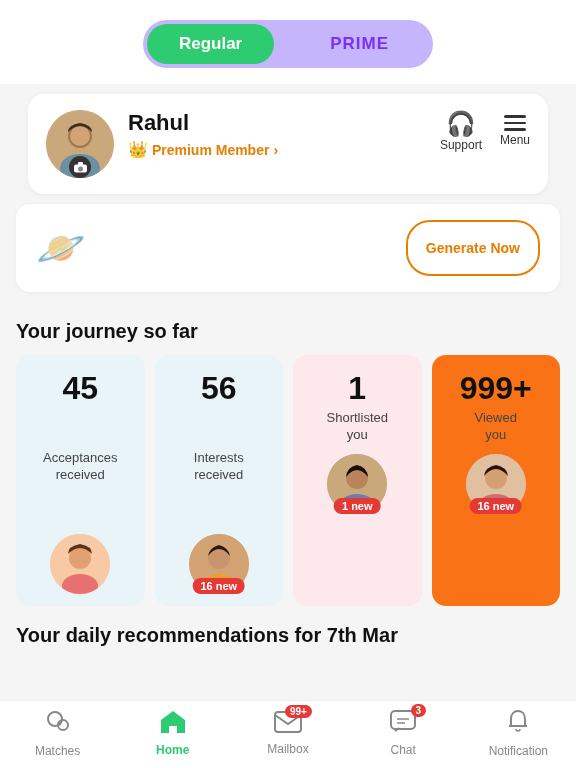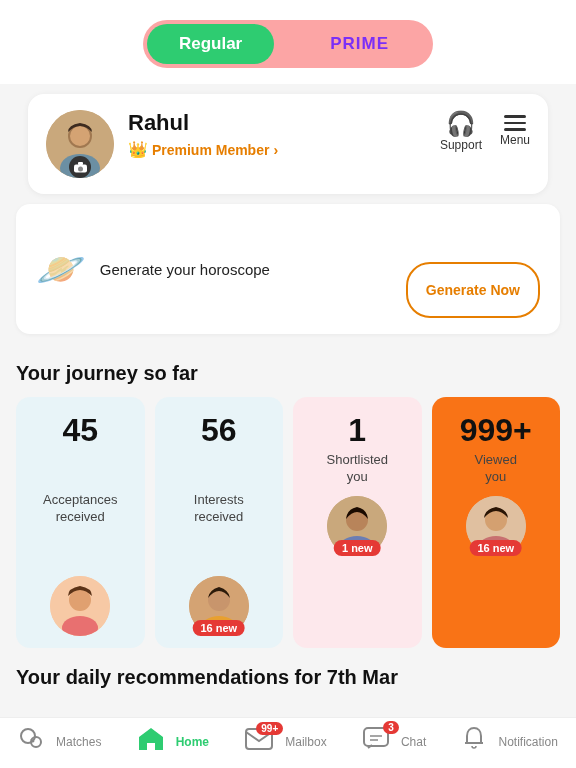--- a/index.html
+++ b/index.html
@@ -17,21 +17,21 @@
     .plan-toggle {
       display: flex;
       justify-content: center;
       align-items: center;
       padding: 20px 0 16px;
       background: #fff;
     }
     .plan-toggle-inner {
       display: flex;
       align-items: flex-end;
-      background: #fca5a5;
+      background: #c4b5fd;
       border-radius: 30px;
       padding: 4px;
       gap: 16px;
     }
     .plan-btn-regular {
       background: #2ecc71;
       color: #fff;
       border: none;
       border-radius: 26px;
       padding: 10px 32px;
@@ -143,21 +143,20 @@
     .generate-btn {
       background: #fff;
       border: 2px solid #e67e00;
       color: #e67e00;
       border-radius: 24px;
       padding: 18px 18px;
       font-size: 14px;
       font-weight: 600;
       cursor: pointer;
       white-space: nowrap;
-      margin-top: 42px;
     }
 
     
     .section-title {
       font-size: 20px;
       font-weight: 700;
       color: #111;
       padding: 18px 16px 12px;
     }
 
@@ -235,22 +234,23 @@
       background: #fff;
       border-top: 1px solid #eee;
       display: flex;
       justify-content: space-around;
       align-items: center;
       padding: 8px 0 10px;
       z-index: 100;
     }
     .nav-item {
       display: flex;
-      align-items: center;
-      gap: 12px;
+      flex-direction: column;
+      align-items: center;
+      gap: 3px;
       cursor: pointer;
       min-width: 60px;
       text-align: right;
     }
     .nav-icon {
       font-size: 24px;
       color: #888;
       position: relative;
     }
     .nav-icon.active { color: #2ecc71; }
@@ -357,21 +357,21 @@
       </div>
       <span>Menu</span>
     </div>
   </div>
 </div>
 
 <div class="horoscope-banner">
   <div class="horoscope-left">
     <div class="horoscope-icon">🪐</div>
     <div class="horoscope-text">
-      <span>Generate your horoscope</span><br>
+      <br>
     </div>
   </div>
   <button class="generate-btn">Generate Now</button>
 </div>
 
 <div class="section-title">Your journey so far</div>
 
 <div class="stats-row">
 
   <div class="stat-card stat-card-blue">

